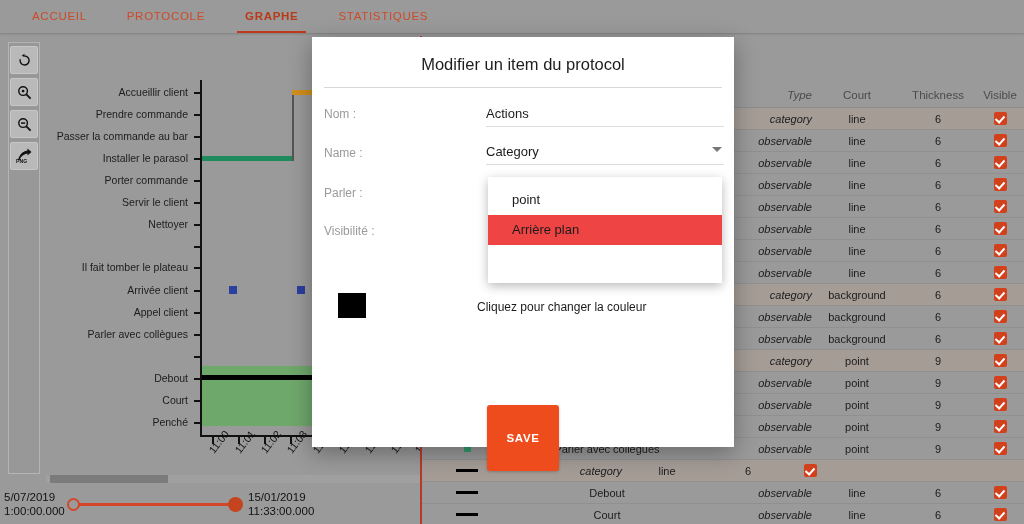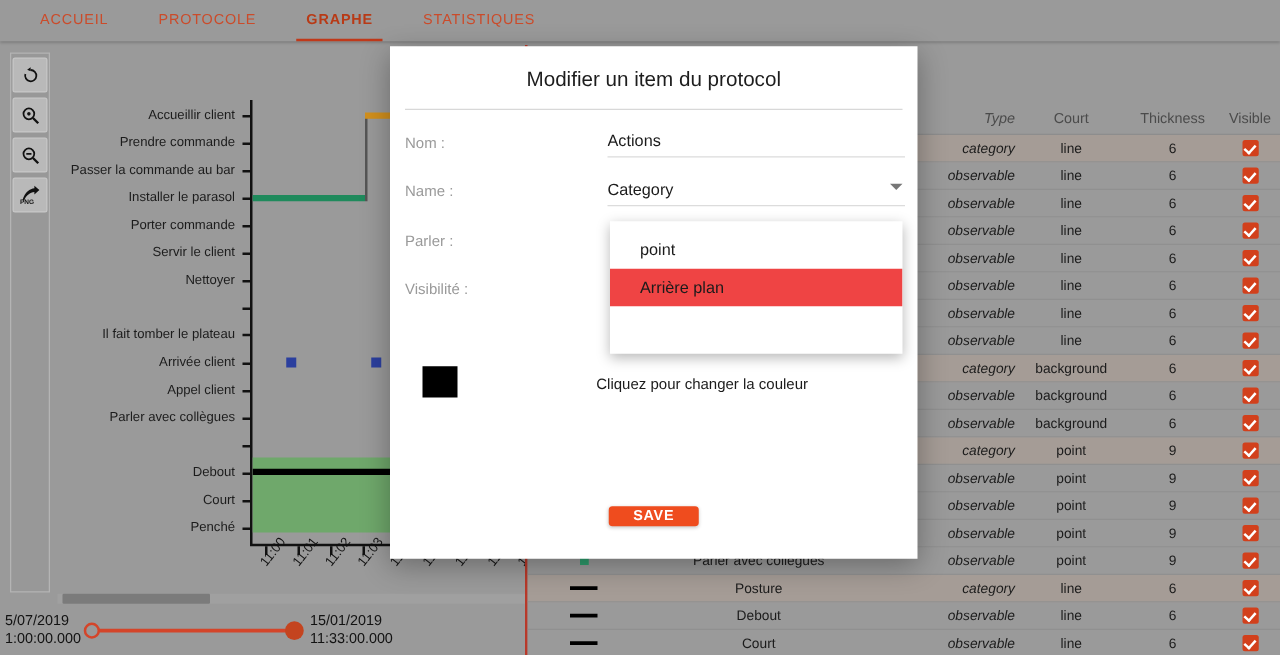--- a/index.html
+++ b/index.html
@@ -254,21 +254,21 @@
     padding: 8px 18px;
     font-size: 11.5px; font-weight: bold; letter-spacing: 0.6px;
     color: #1b1b1b;
     cursor: pointer;
     box-shadow: 0 1px 2px rgba(0,0,0,0.12);
     font-family: "Liberation Sans", sans-serif;
   }
   .btn-save {
     background: #ef4c1e; border: none;
     border-radius: 3px;
-    padding: 2px 20px;
+    padding: 27px 20px;
     font-size: 11.5px; font-weight: bold; letter-spacing: 0.6px;
     color: #fff;
     cursor: pointer;
     box-shadow: 0 1px 3px rgba(0,0,0,0.2);
     font-family: "Liberation Sans", sans-serif;
   }
 
   
   .dropdown-panel {
     position: absolute; left: 488px; top: 177px;
@@ -623,21 +623,20 @@
           <div class="c-shape">point</div>
           <div class="c-thick">9</div>
           <div class="c-vis">
             <div class="chk"></div>
           </div>
         </div>
         <div class="t-row cat">
           <div class="c-swatch">
             <div class="swatch-line" style="background: rgb(0, 0, 0);"></div>
           </div>
-          <div class="c-name">Posture</div>
           <div class="c-type">category</div>
           <div class="c-shape">line</div>
           <div class="c-thick">6</div>
           <div class="c-vis">
             <div class="chk"></div>
           </div>
         </div>
         <div class="t-row obs">
           <div class="c-swatch">
             <div class="swatch-line" style="background: rgb(0, 0, 0);"></div>

